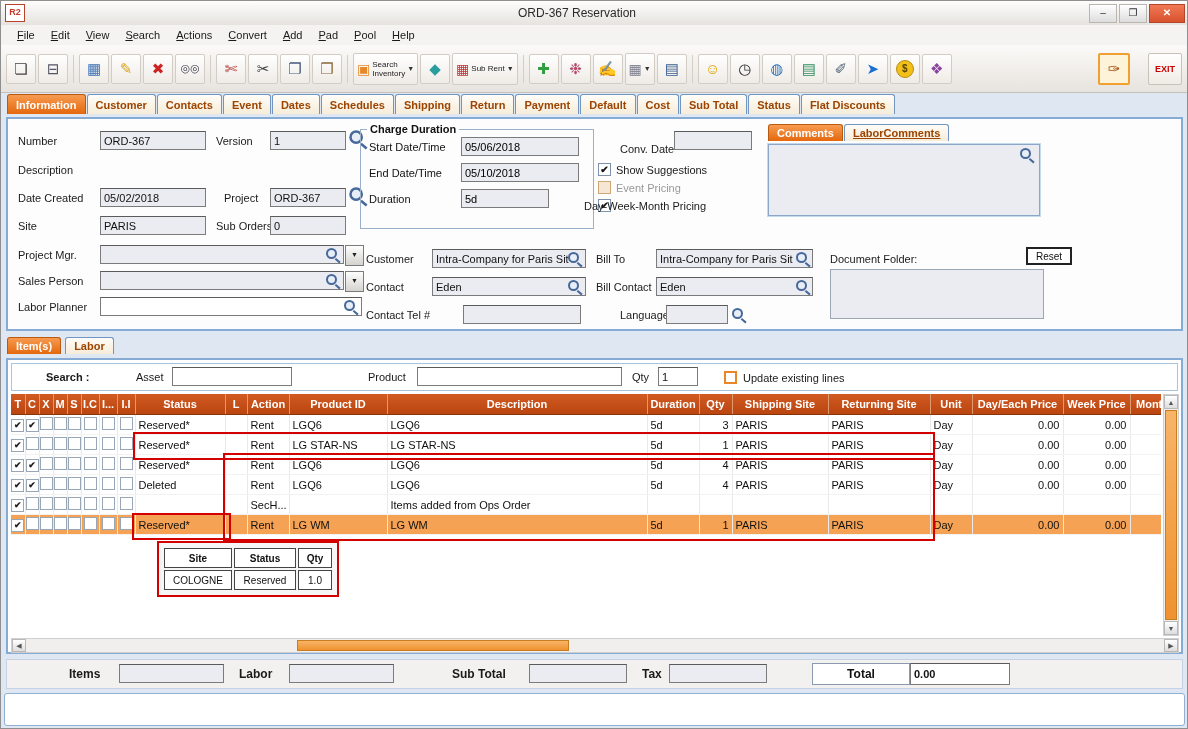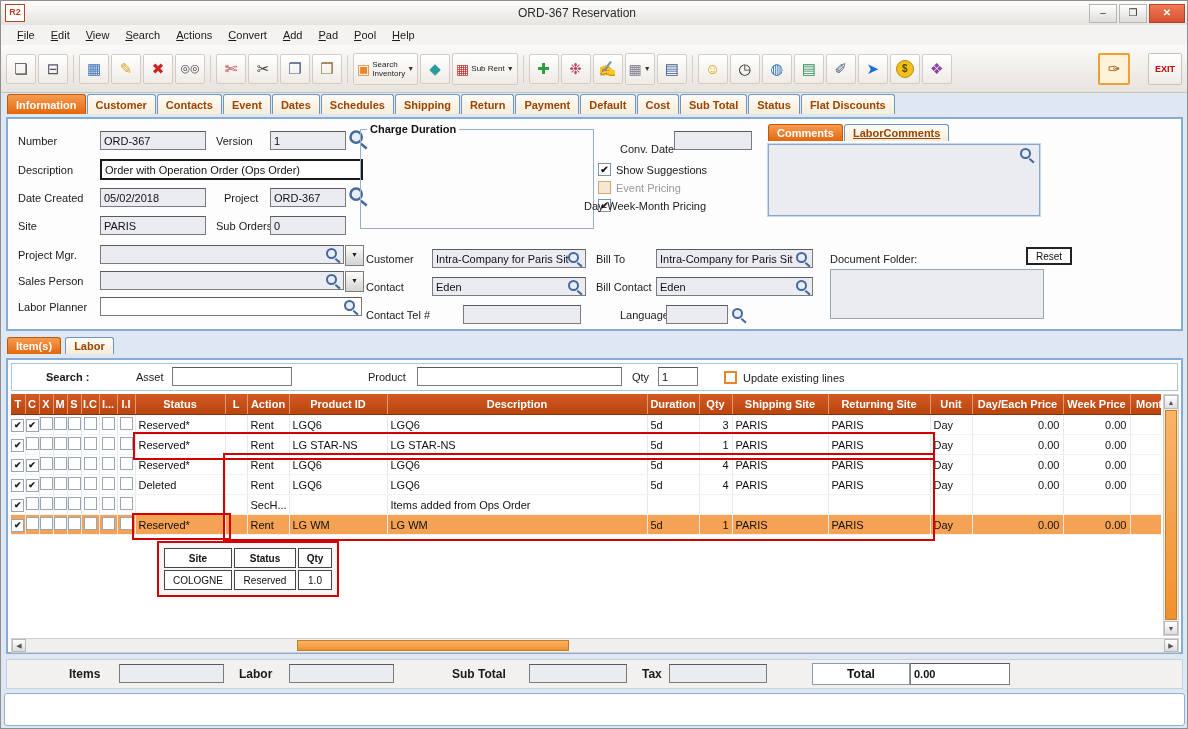--- a/index.html
+++ b/index.html
@@ -232,21 +232,20 @@
   </div>
 
   <div class="panel" style="left:5px;top:116px;width:1177px;height:214px;">
     <span class="lbl" style="left:10px;top:16px;">Number</span>
     <input class="fld" style="left: 92px; top: 12px; width: 106px;" value="ORD-367">
     <span class="lbl" style="left:208px;top:16px;">Version</span>
     <input class="fld" style="left: 262px; top: 12px; width: 76px;" value="1">
     <span class="mag big" style="left:343px;top:13px;"></span>
 
     <span class="lbl" style="left:10px;top:45px;">Description</span>
-    <input class="fld blackborder" style="left: 92px; top: 40px; width: 263px;" value="Order with Operation Order (Ops Order)">
 
     <span class="lbl" style="left:10px;top:73px;">Date Created</span>
     <input class="fld" style="left: 92px; top: 69px; width: 106px;" value="05/02/2018">
     <span class="lbl" style="left:216px;top:73px;">Project</span>
     <input class="fld" style="left: 262px; top: 69px; width: 76px;" value="ORD-367">
     <span class="mag big" style="left:343px;top:70px;"></span>
 
     <span class="lbl" style="left:10px;top:101px;">Site</span>
     <input class="fld" style="left: 92px; top: 97px; width: 106px;" value="PARIS">
     <span class="lbl" style="left:208px;top:101px;">Sub Orders</span>
@@ -261,20 +260,28 @@
     <input class="fld" style="left: 92px; top: 152px; width: 244px;" value="">
     <span class="mag" style="left:318px;top:155px;"></span>
     <span class="dropbtn" style="left:337px;top:152px;">▼</span>
 
     <span class="lbl" style="left:10px;top:182px;">Labor Planner</span>
     <input class="fld white" style="left: 92px; top: 178px; width: 262px;" value="">
     <span class="mag" style="left:336px;top:181px;"></span>
 
     <fieldset class="group" style="left:352px;top:4px;width:232px;height:104px;">
       <legend>Charge Duration</legend>
+      <div class="ginner">
+        <span class="glbl" style="left:8px;top:6px;">Start Date/Time</span>
+        <input class="gfld" style="left: 100px; top: 2px; width: 118px;" value="05/06/2018">
+        <span class="glbl" style="left:8px;top:32px;">End Date/Time</span>
+        <input class="gfld" style="left: 100px; top: 28px; width: 118px;" value="05/10/2018">
+        <span class="glbl" style="left:8px;top:58px;">Duration</span>
+        <input class="gfld" style="left: 100px; top: 54px; width: 88px;" value="5d">
+      </div>
     </fieldset>
 
     <span class="lbl" style="left:358px;top:134px;">Customer</span>
     <input class="fld" style="left: 424px; top: 130px; width: 154px;" value="Intra-Company for Paris Sit">
     <span class="mag" style="left:560px;top:133px;"></span>
 
     <span class="lbl" style="left:358px;top:162px;">Contact</span>
     <input class="fld" style="left: 424px; top: 158px; width: 154px;" value="Eden">
     <span class="mag" style="left:560px;top:161px;"></span>
 

